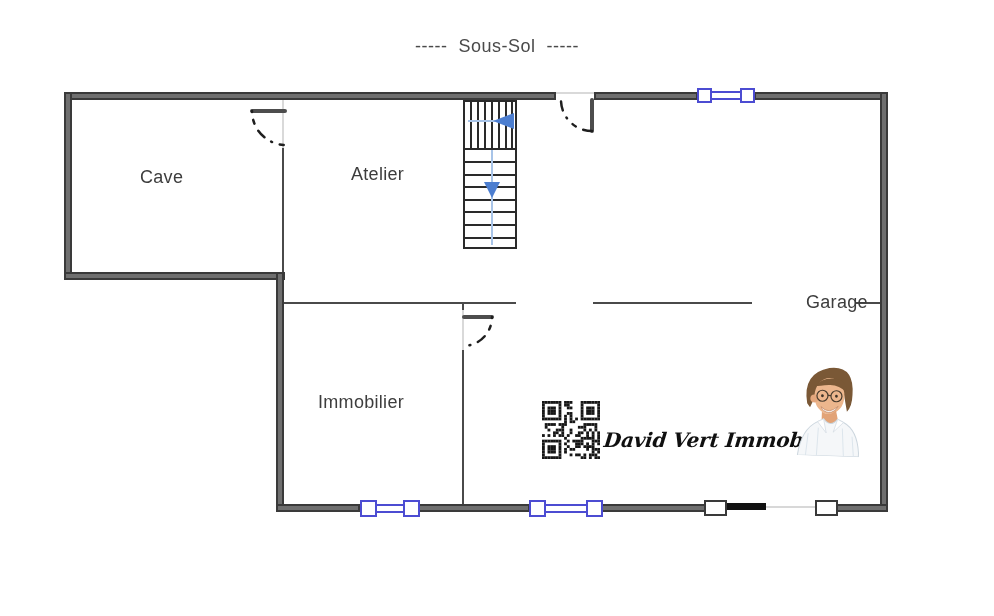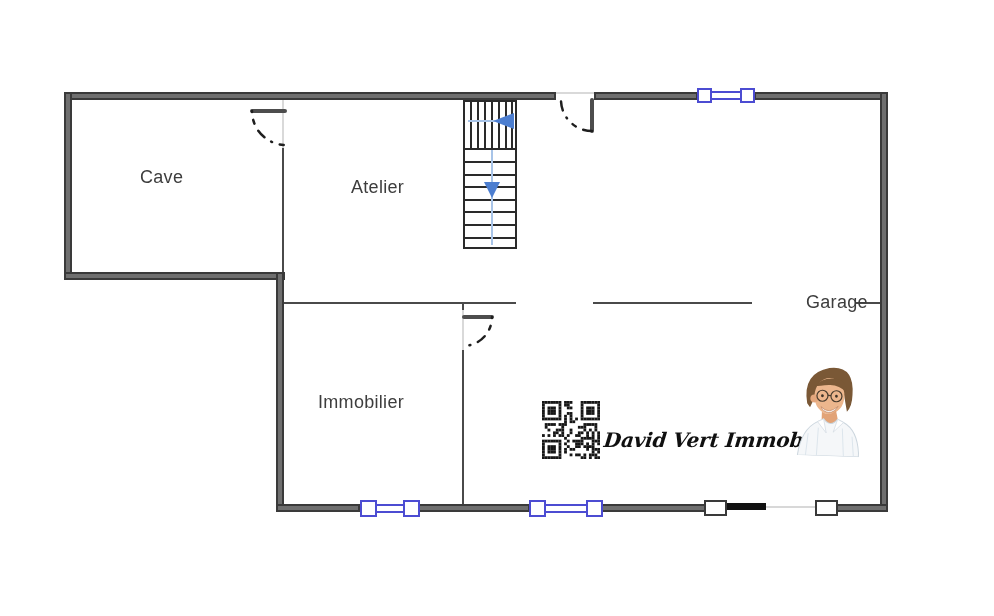--- a/index.html
+++ b/index.html
@@ -50,20 +50,21 @@
           font-family:"DejaVu Serif",serif;font-style:italic;font-weight:bold;
           font-size:20px;letter-spacing:-0.2px;transform:skewX(-6deg);white-space:nowrap;}
   .portrait{position:absolute;left:794px;top:362px;width:70px;height:94px;transform:rotate(2deg);}
   svg{display:block;}
 </style>
 </head>
 <body>
 
 <div id="canvas">
 
+  <div class="plan-title">-----  Sous-Sol  -----</div>
 
   <div class="wall" style="left:64px;top:92px;width:492px;height:8px"></div>
   <div class="wall" style="left:594px;top:92px;width:104px;height:8px"></div>
   <div class="wall" style="left:754px;top:92px;width:134px;height:8px"></div>
   <div class="wall" style="left:64px;top:92px;width:8px;height:188px"></div>
   <div class="wall" style="left:64px;top:272px;width:221px;height:8px"></div>
   <div class="wall" style="left:276px;top:272px;width:8px;height:240px"></div>
   <div class="wall" style="left:880px;top:92px;width:8px;height:420px"></div>
 
   <div class="wall" style="left:276px;top:504px;width:84px;height:8px"></div>
@@ -132,21 +133,21 @@
   </div>
 
   <div>
     <div class="post" style="left:704px;top:500px"></div>
     <div class="gpanel" style="left:727px;top:503px;width:39px;height:7px"></div>
     <div class="gline" style="left:766px;top:506px;width:49px;height:2px"></div>
     <div class="post" style="left:815px;top:500px"></div>
   </div>
 
   <div class="room-label" style="left:140px;top:167px">Cave</div>
-  <div class="room-label" style="left:351px;top:177px">Atelier</div>
+  <div class="room-label" style="left:351px;top:164px">Atelier</div>
   <div class="room-label" style="left:318px;top:392px">Immobilier</div>
   <div class="room-label" style="left:806px;top:292px">Garage</div>
 
   <div class="qr">
       <svg width="58" height="58" viewBox="0 0 58 58" fill="#161616">
         <rect x="0.00" y="0.00" width="2.81" height="2.81"></rect>
         <rect x="2.76" y="0.00" width="2.81" height="2.81"></rect>
         <rect x="5.52" y="0.00" width="2.81" height="2.81"></rect>
         <rect x="8.29" y="0.00" width="2.81" height="2.81"></rect>
         <rect x="11.05" y="0.00" width="2.81" height="2.81"></rect>

